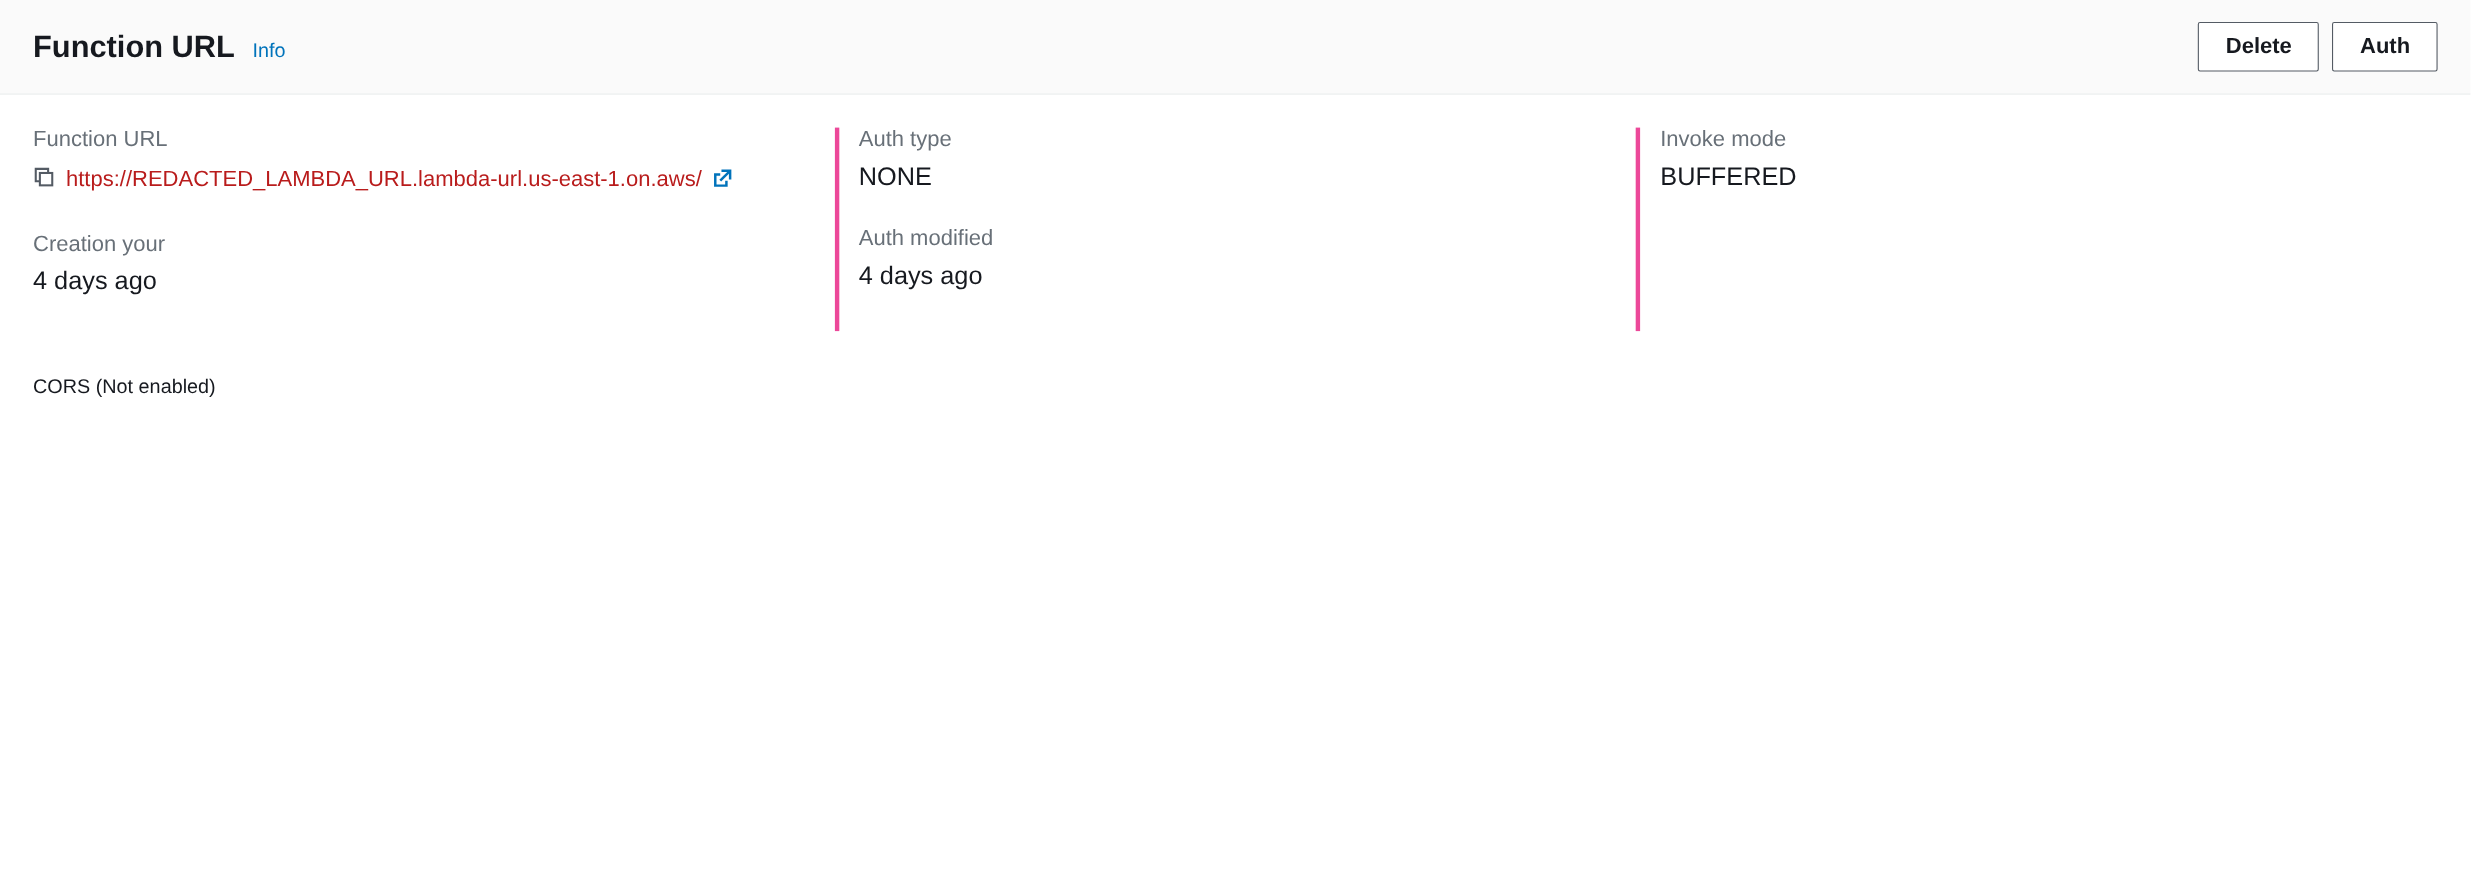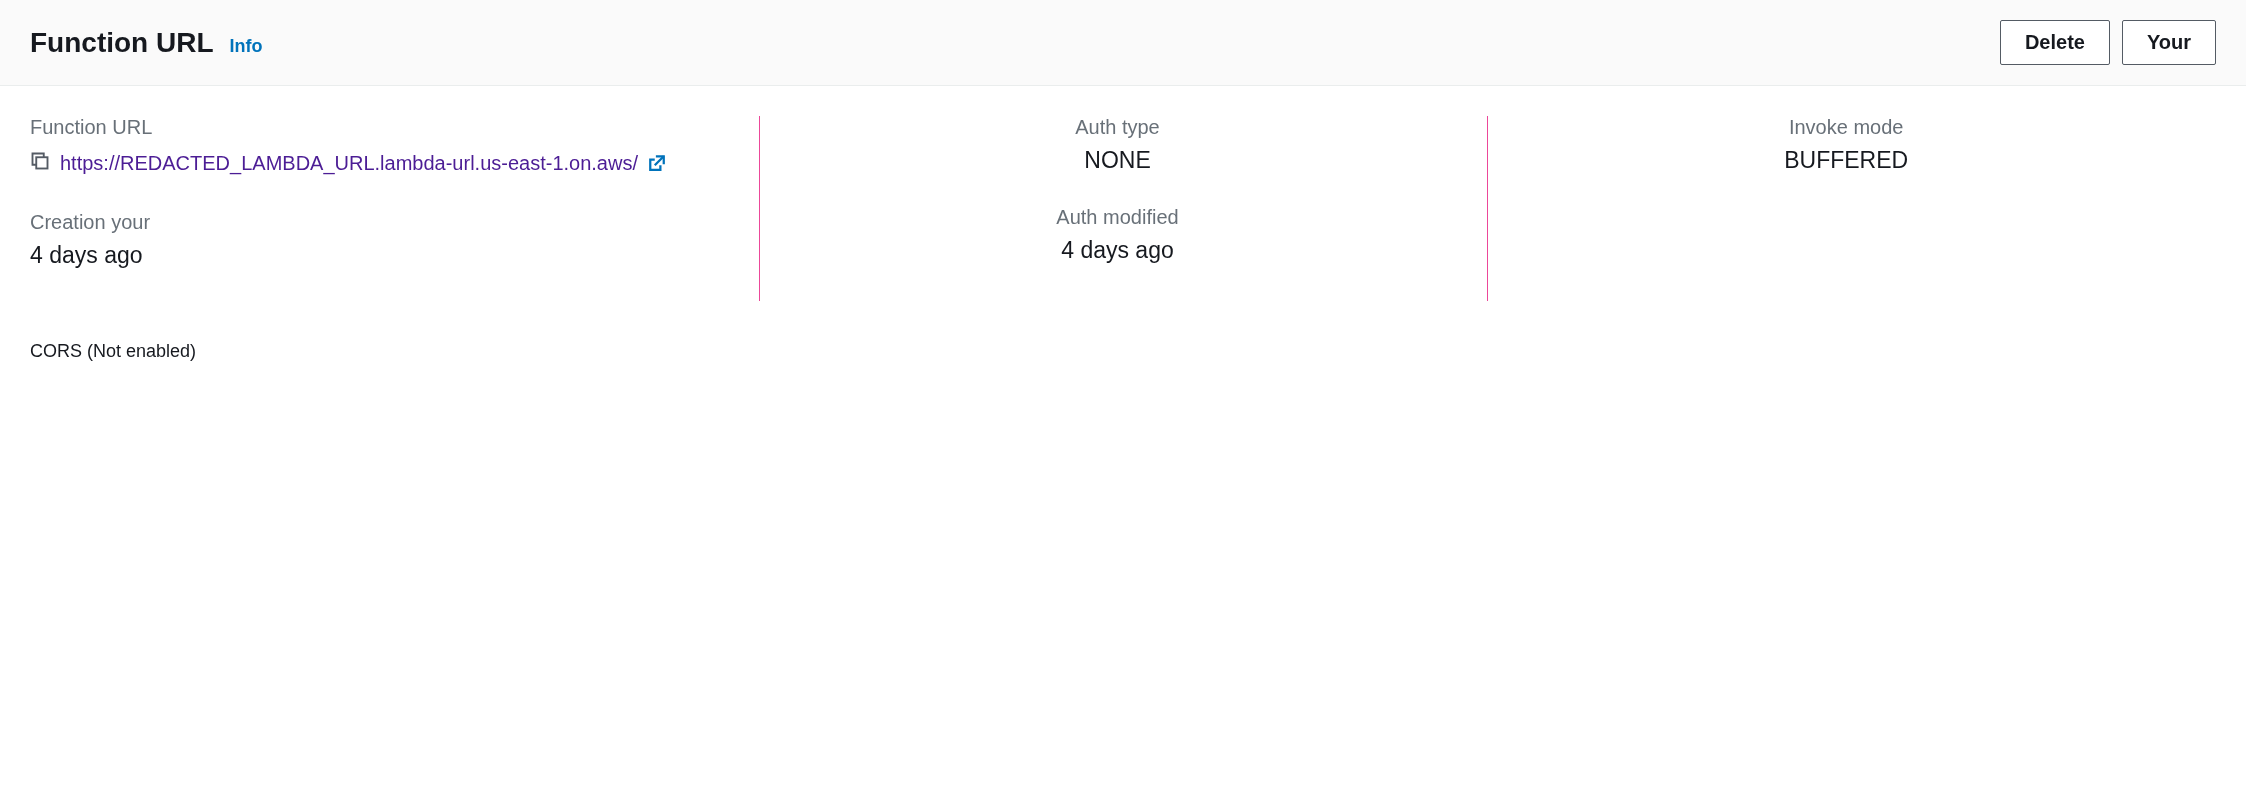--- a/index.html
+++ b/index.html
@@ -26,21 +26,21 @@
       align-items: baseline;
       gap: 16px;
     }
     .page-title {
       font-size: 28px;
       font-weight: 700;
       color: #16191f;
     }
     .info-link {
       font-size: 18px;
-      font-weight: 700;
+      font-weight: 400;
       color: #0073bb;
       cursor: pointer;
     }
     .header-actions {
       display: flex;
       gap: 12px;
     }
     .btn {
       padding: 10px 24px;
       font-size: 20px;
@@ -76,23 +76,22 @@
     .details-grid {
       display: grid;
       grid-template-columns: 1fr 1fr 1fr;
       gap: 0;
       margin-bottom: 40px;
     }
     .details-col {
       padding-right: 30px;
     }
     .details-col:not(:first-child) {
-      border-left: 1px solid #ec4899;
+      border-left: 4px solid #ec4899;
       padding-left: 18px;
-      text-align: center;
     }
     .field {
       margin-bottom: 32px;
     }
     .field-label {
       font-size: 20px;
       color: #687078;
       margin-bottom: 8px;
     }
     .field-value {
@@ -106,21 +105,21 @@
     }
     .copy-icon {
       flex-shrink: 0;
       width: 20px;
       height: 20px;
       margin-top: 4px;
       cursor: pointer;
     }
     .url-link {
       font-size: 20px;
-      color: #4c1d95;
+      color: #b91c1c;
       text-decoration: none;
       cursor: pointer;
       word-break: break-all;
       line-height: 1.6;
     }
     .external-icon {
       display: inline-block;
       width: 18px;
       height: 18px;
       vertical-align: -2px;
@@ -135,21 +134,21 @@
 </head>
 <body>
 
 <div class="header-bar">
   <div class="header-left">
     <h1 class="page-title">Function URL</h1>
     <span class="info-link">Info</span>
   </div>
   <div class="header-actions">
     <button class="btn">Delete</button>
-    <button class="btn">Your</button>
+    <button class="btn">Auth</button>
   </div>
 </div>
 
 <div class="content">
 
 
   <div class="details-grid">
 
     <div class="details-col">
       <div class="field">

